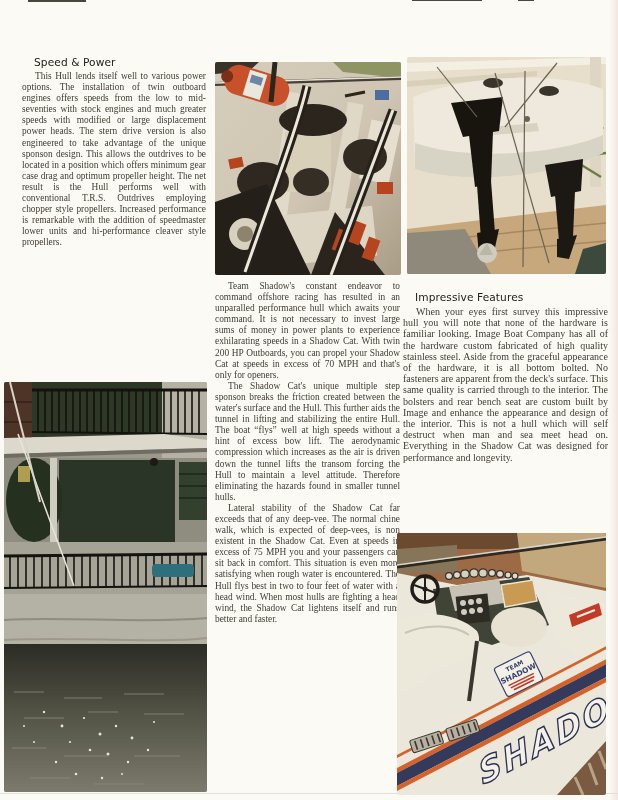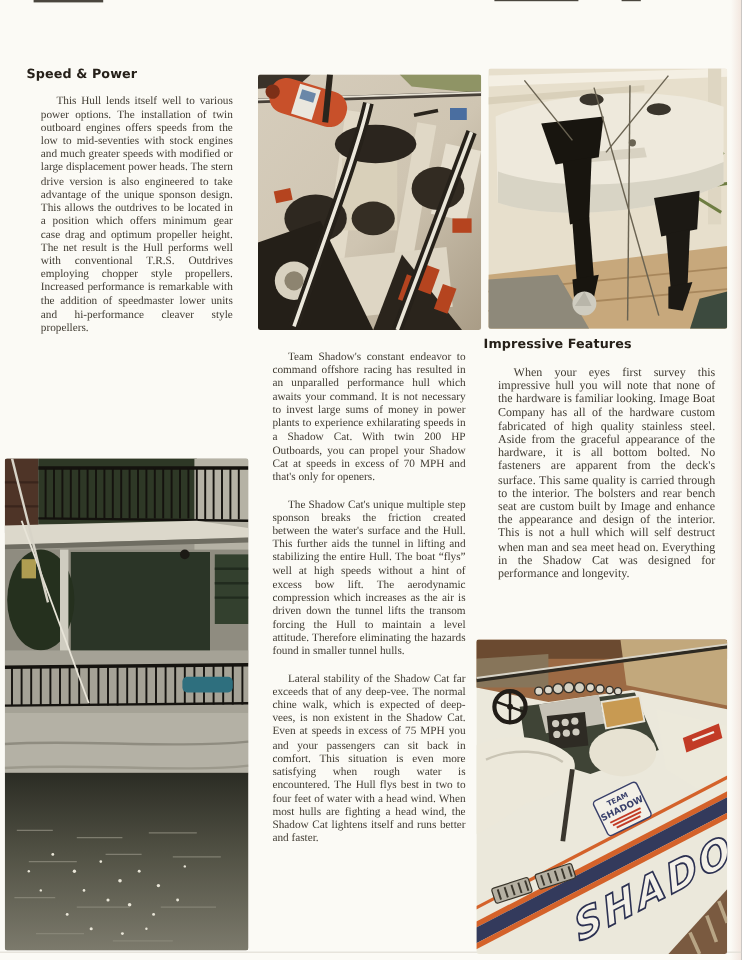--- a/index.html
+++ b/index.html
@@ -7,26 +7,26 @@
     position:relative;width:618px;height:800px;margin:0 auto;
     background:#fbfaf5;overflow:hidden;
     font-family:"Liberation Serif", serif;
   }
   .scan-mark{position:absolute;background:#4a463e;height:2px;top:0;}
   .edge-tint{position:absolute;right:0;top:0;width:9px;height:800px;
     background:linear-gradient(to right,rgba(243,230,222,0),#f2e6de);}
   .bottom-rule{position:absolute;left:0;top:793px;width:618px;height:1px;background:#e2dfd6;}
   .col{position:absolute;}
   .col h3{
-    font-family:"DejaVu Sans", sans-serif;font-weight:bold;font-size:10.6px;
-    color:#262019;margin:0 0 3px 0;letter-spacing:.1px;
+    font-family:"DejaVu Sans", sans-serif;font-weight:normal;font-size:10.6px;
+    color:#262019;margin:0 0 3px 12px;letter-spacing:.1px;
   }
   .col h3.mt{margin-top:7px;}
   .col p{
-    font-size:9.4px;line-height:11.1px;color:#413c33;margin:12px;
+    font-size:9.4px;line-height:11.1px;color:#413c33;margin:0;
     text-align:justify;text-indent:13px;
   }
   .col3 p{font-size:10px;line-height:11.2px;}
   figure{margin:0;padding:0;position:absolute;}
   figure svg{display:block;border-radius:2px;}
 </style>
 </head>
 <body>
 
 <div class="page">
@@ -150,21 +150,21 @@
       </g>
     </svg>
   </figure>
 
   <section class="col" style="left:215px;top:281px;width:185px;">
     <p>Team Shadow's constant endeavor to command offshore racing has resulted in an unparalled performance hull which awaits your command.  It is not necessary to invest large sums of money in power plants to experience exhilarating speeds in a Shadow Cat.  With twin 200 HP Outboards, you can propel your Shadow Cat at speeds in excess of 70 MPH and that's only for openers.</p>
     <p>The Shadow Cat's unique multiple step sponson breaks the friction created between the water's surface and the Hull.  This further aids the tunnel in lifting and stabilizing the entire Hull.  The boat “flys” well at high speeds without a hint of excess bow lift.  The aerodynamic compression which increases as the air is driven down the tunnel lifts the transom forcing the Hull to maintain a level attitude.  Therefore eliminating the hazards found in smaller tunnel hulls.</p>
     <p>Lateral stability of the Shadow Cat far exceeds that of any deep-vee.  The normal chine walk, which is expected of deep-vees, is non existent in the Shadow Cat.  Even at speeds in excess of 75 MPH you and your passengers can sit back in comfort.  This situation is even more satisfying when rough water is encountered.  The Hull flys best in two to four feet of water with a head wind.  When most hulls are fighting a head wind, the Shadow Cat lightens itself and runs better and faster.</p>
   </section>
 
-  <section class="col col3" style="left:403px;top:281px;width:205px;">
+  <section class="col col3" style="left:403px;top:291px;width:205px;">
     <h3>Impressive Features</h3>
     <p>When your eyes first survey this impressive hull you will note that none of the hardware is familiar looking.  Image Boat Company has all of the hardware custom fabricated of high quality stainless steel.  Aside from the graceful appearance of the hardware, it is all bottom bolted.  No fasteners are apparent from the deck's surface.  This same quality is carried through to the interior.  The bolsters and rear bench seat are custom built by Image and enhance the appearance and design of the interior.  This is not a hull which will self destruct when man and sea meet head on.  Everything in the Shadow Cat was designed for performance and longevity.</p>
   </section>
 
   <figure style="left:4px;top:382px;">
     <svg width="203" height="410" viewBox="0 0 203 410">
       <defs>
         <linearGradient id="gW" x1="0" y1="0" x2="0" y2="1">
           <stop offset="0" stop-color="#2b2c24"></stop>
             <stop offset=".45" stop-color="#515144"></stop>

